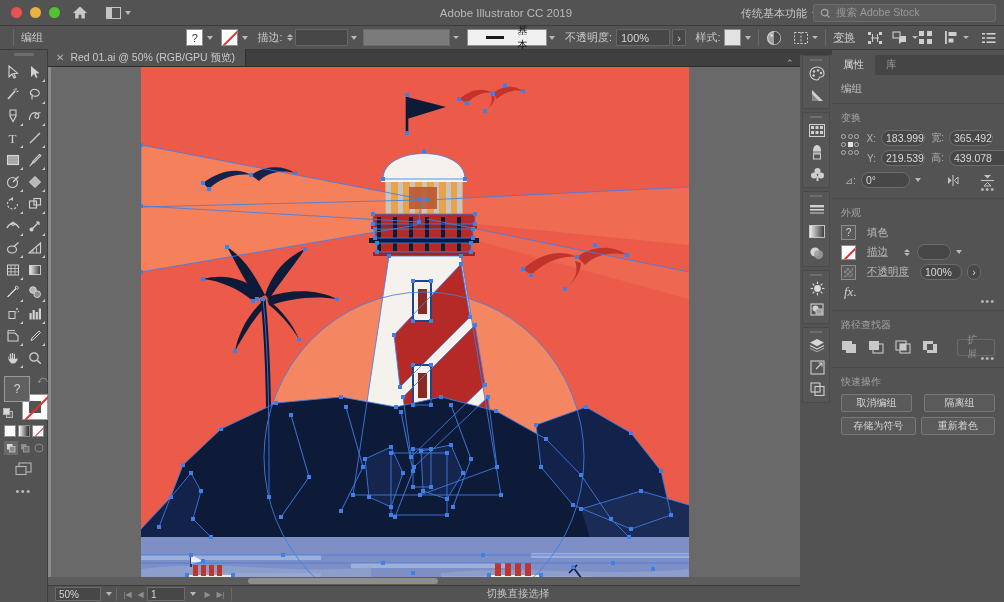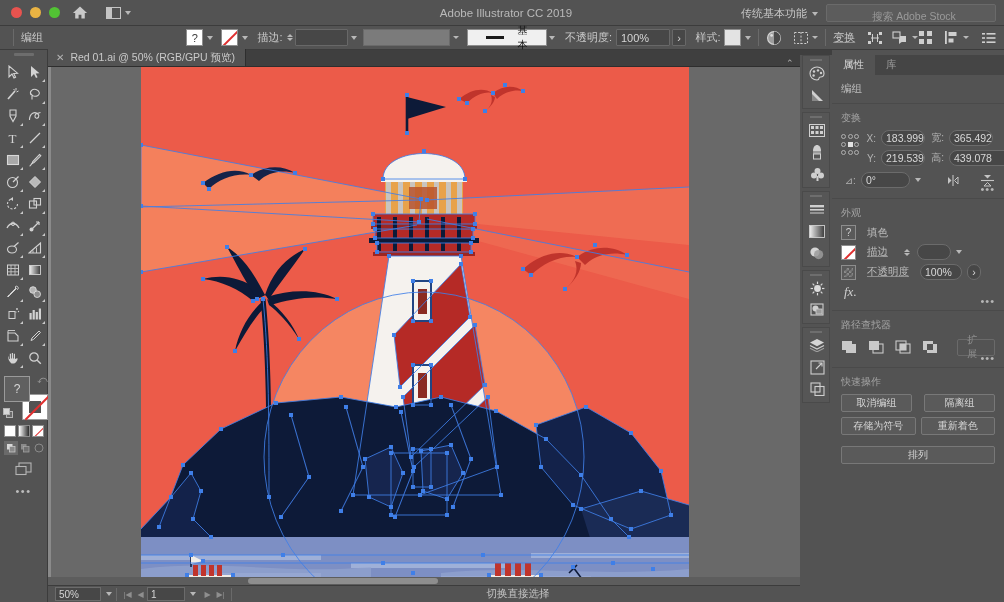--- a/index.html
+++ b/index.html
@@ -31,23 +31,23 @@
   .arrange-grid i:last-child { border-right:none; background:transparent; flex:1;}
   .app-title {
     position:absolute; left:8px; width:960px; text-align:center;
     font-size: 11.5px; color:#b9b9b9; pointer-events:none;padding-left:36px;
   }
   .ws-switch {
     position:absolute; right:186px; top:5px; height:17px;
     display:flex; align-items:center; gap:5px; font-size:11px; color:#c6c6c6;
   }
   .stock-search {
-    position:absolute; right:8px; top:4px; width:170px; height:18px;
+    position:absolute; right:8px; top:4px; width:183px; height:18px;
     background:#5c5c5c; border:1px solid #6a6a6a; border-radius:2px;
-    display:flex; align-items:center; padding-left:6px; gap:5px;flex-direction:column;
+    display:flex; align-items:center; padding-left:6px; gap:5px;
   }
   .stock-search .ph { font-size:10.5px; color:#9a9a9a; }
 
   
   .controlbar {
     position:absolute; left:0; top:26px; width:1004px; height:24px;
     background:#535353; border-bottom:1px solid #3c3c3c;
     display:flex; align-items:center; padding-left:6px; gap:0px;
   }
   .cb-sep { width:1px; height:17px; background:#6a6a6a; margin:0 7px; }
@@ -1277,19 +1277,16 @@
     <div class="psec" style="border-bottom:none">
       <div class="psec-title">快速操作</div>
       <div style="display:flex;gap:12px;margin-bottom:5px;">
         <span class="qa-btn" style="flex:1">取消编组</span>
         <span class="qa-btn" style="flex:1">隔离组</span>
       </div>
       <div style="display:flex;gap:5px;margin-bottom:11px;">
         <span class="qa-btn" style="flex:1">存储为符号</span>
         <span class="qa-btn" style="flex:1">重新着色</span>
       </div>
-      <div style="display:flex;">
-        <span class="qa-btn" style="flex:1">排列</span>
-      </div>
     </div>
   </div>
 
 </div>
 
 </body></html>

